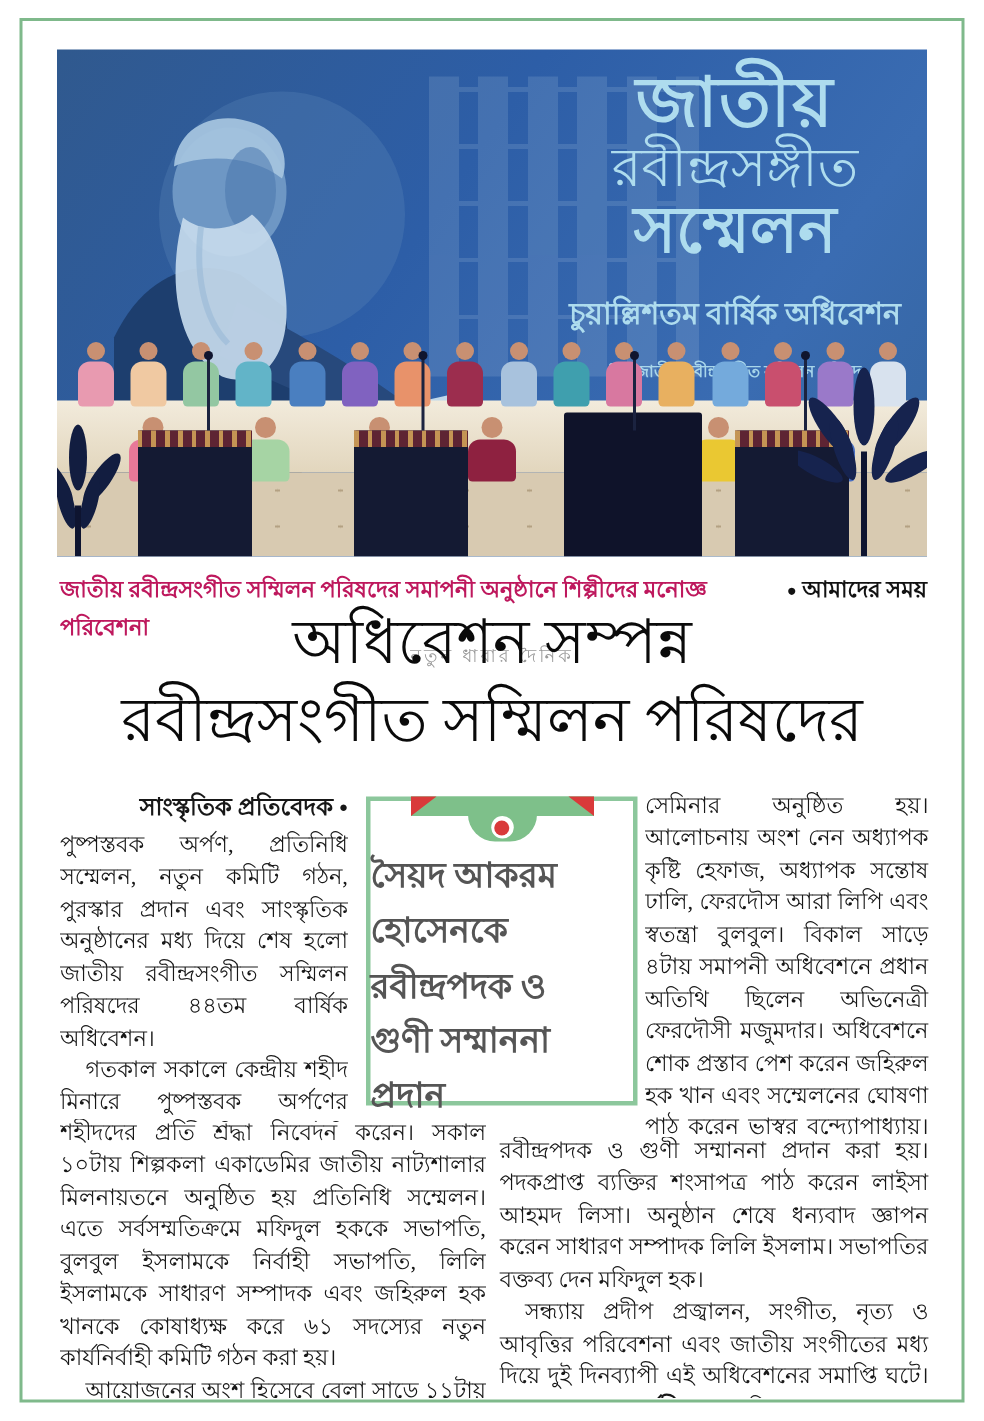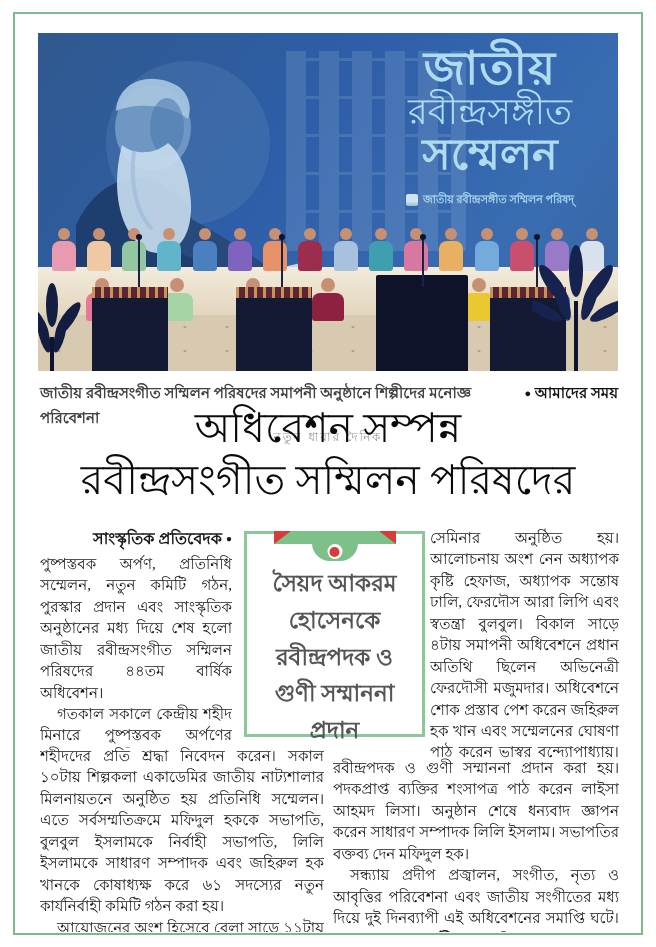--- a/index.html
+++ b/index.html
@@ -35,21 +35,21 @@
   .podium{position:absolute;bottom:0;width:76px;height:84px;z-index:3;background:#141a33;border-radius:2px 2px 0 0}
   .podium .band{height:11px;background:#5e2433;
         background-image:repeating-linear-gradient(90deg,rgba(214,168,90,.85) 0 3px,transparent 3px 9px)}
   .podium.tall{width:92px;height:96px;background:#0f132a}
   .mic{position:absolute;bottom:84px;width:2px;height:48px;background:#1b2340;z-index:4}
   .mic::after{content:"";position:absolute;top:-5px;left:-2px;width:6px;height:6px;border-radius:50%;background:#10152e}
   .plant{position:absolute;bottom:0;z-index:5}
 
   
   .caption-row{position:absolute;left:40px;top:381px;width:578px;display:flex;justify-content:space-between;align-items:baseline}
-  .caption{font-size:15px;font-weight:700;color:#404040}
+  .caption{font-size:15px;font-weight:700;color:#be185d}
   .credit{font-size:15px;font-weight:700;color:#121212;white-space:nowrap}
   .credit .cdot{font-size:11px;vertical-align:1px}
 
   
   .watermark{position:absolute;left:0;top:428px;width:656px;text-align:center;z-index:1;font-family:"Liberation Sans",sans-serif}
   .wm-tag{font-size:12px;color:#9a9a9a;letter-spacing:2px}
   .wm-main{font-size:47px;font-weight:700;line-height:1;text-shadow:0 0 2px #fff}
   .wm-g{color:var(--wmg,rgba(63,162,79,.78))}
   .wm-r{color:var(--wmr,rgba(226,75,75,.78))}
   .headline{position:absolute;left:38px;top:402px;width:580px;z-index:2;text-align:center;
@@ -63,21 +63,21 @@
   .colR{left:430px;top:528px;width:189px;height:230px}
   .botL{left:40px;top:746px;width:284px;height:186px}
   .botR{left:333px;top:758px;width:286px;height:174px}
   .byline{font-weight:700;font-size:16px;margin-bottom:3px;text-align:right}
   .byline .bdot{font-size:10px;vertical-align:2px}
   .bold{font-weight:700}
 
   
   .callout{position:absolute;left:244px;top:531px;width:175px;height:200px;background:#fff;
            border:3px solid var(--cb,#8cc79c);z-index:3}
-  .callout-text{margin-top:32px;font-size:23px;line-height:1.6;font-weight:600;color:#555;text-align:center;white-space:pre-line}
+  .callout-text{margin-top:32px;font-size:23px;line-height:1.6;font-weight:600;color:#555;white-space:pre-line}
   .flag{position:absolute;top:-3px;left:50%;transform:translateX(-50%);width:122px;height:32px}
   .flag .bar{position:absolute;top:0;left:0;right:0;height:13px;background:var(--fg,#7ec08a)}
   .flag .tri{position:absolute;top:0;width:0;height:0;border-style:solid}
   .flag .tri.l{left:0;border-width:13px 17px 0 0;border-color:var(--fr,#d93a3a) transparent transparent transparent}
   .flag .tri.r{right:0;border-width:13px 0 0 17px;border-color:var(--fr,#d93a3a) transparent transparent transparent}
   .flag .arch{position:absolute;top:12px;left:50%;transform:translateX(-50%);width:46px;height:18px;
               background:var(--fg,#7ec08a);border-radius:0 0 24px 24px}
   .flag .ring{position:absolute;top:1px;left:50%;transform:translateX(-50%);width:15px;height:15px;background:#fff;border-radius:50%}
   .flag .reddot{position:absolute;top:2.5px;left:2.5px;width:10px;height:10px;background:var(--fr,#d93a3a);border-radius:50%}
 </style>
@@ -99,20 +99,21 @@
       <path d="M78,78 C80,48 112,38 138,52 C152,60 154,76 150,86 C130,70 96,70 78,78 Z" fill="#a3c3de" opacity="0.95"></path>
       <ellipse cx="129" cy="94" rx="17" ry="29" fill="#4a76ad" opacity="0.55"></ellipse>
       <path d="M84,112 C72,158 82,202 110,218 C138,228 158,202 152,160 C149,134 141,119 130,110 C116,122 96,122 84,112 Z" fill="#c6daeb" opacity="0.92"></path>
       <path d="M96,118 C92,150 98,180 114,196" stroke="#9dbcd8" stroke-width="4" fill="none" opacity="0.7"></path>
     </svg>
 
     <div class="backdrop">
       <div class="bt1">জাতীয়</div>
       <div class="bt2">রবীন্দ্রসঙ্গীত</div>
       <div class="bt3">সম্মেলন</div>
+      <div class="bsub">চুয়াল্লিশতম বার্ষিক অধিবেশন</div>
       <div class="borg">
         <span class="logo-sq"></span>
         <span>জাতীয় রবীন্দ্রসঙ্গীত সম্মিলন পরিষদ্</span>
       </div>
     </div>
 
     <div class="riser"></div>
     <div class="floor"></div>
     <div class="row back-row">
         <div class="fig">

